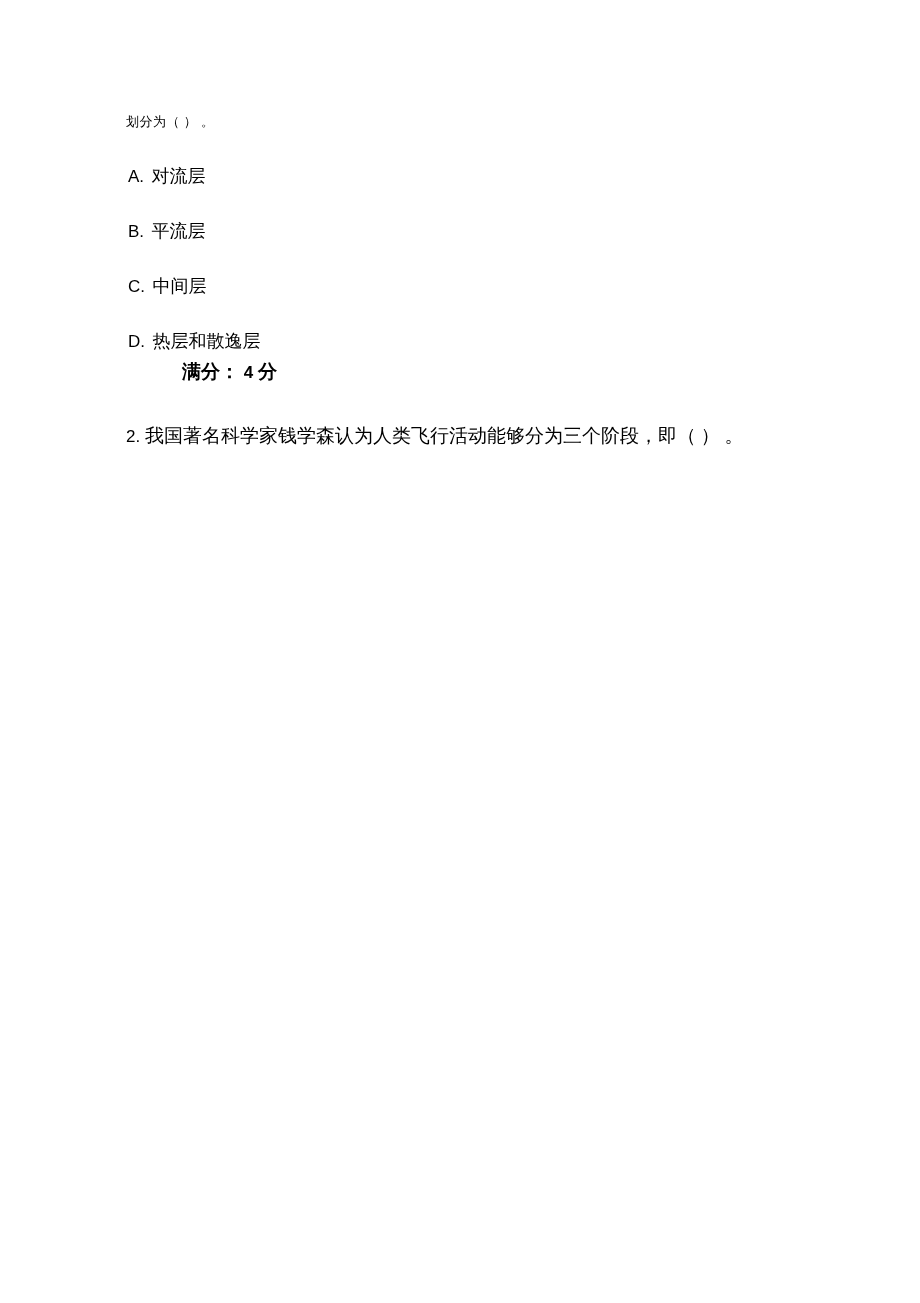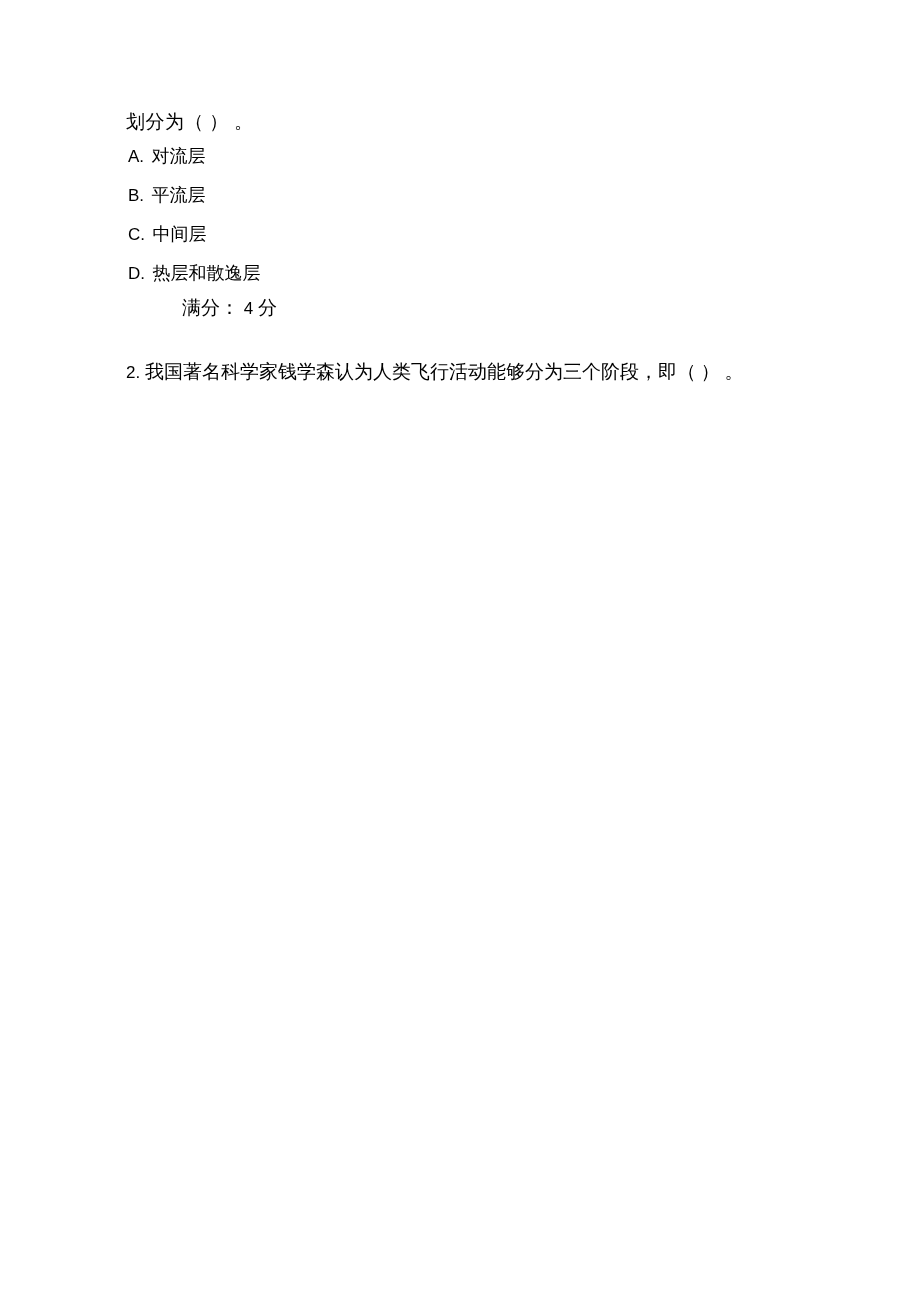--- a/index.html
+++ b/index.html
@@ -10,41 +10,43 @@
     body {
       width: 920px;
       height: 1303px;
       background: #ffffff;
       font-family: "SimSun", "宋体", serif;
       color: #000000;
       padding-top: 107px;
       padding-left: 126px;
     }
     .line {
-      font-size: 19px;
+      font-size: 13px;
       line-height: 30px;
       letter-spacing: 0.5px;
     }
     .option-line {
       font-size: 18px;
-      line-height: 38px;
+      line-height: 30px;
       padding-left: 2px;
+      margin-top: 24px;
     }
     .option-letter {
       font-family: Arial, sans-serif;
       font-size: 17px;
     }
     .option-text {
       font-family: "SimSun", "宋体", serif;
       margin-left: 3px;
     }
     .score-line {
       font-size: 19px;
       line-height: 30px;
       padding-left: 56px;
+      font-weight: bold;
     }
     .score-num {
       font-family: Arial, sans-serif;
       font-size: 17px;
     }
     .q2-line {
       font-size: 19px;
       line-height: 30px;
       margin-top: 33px;
     }

